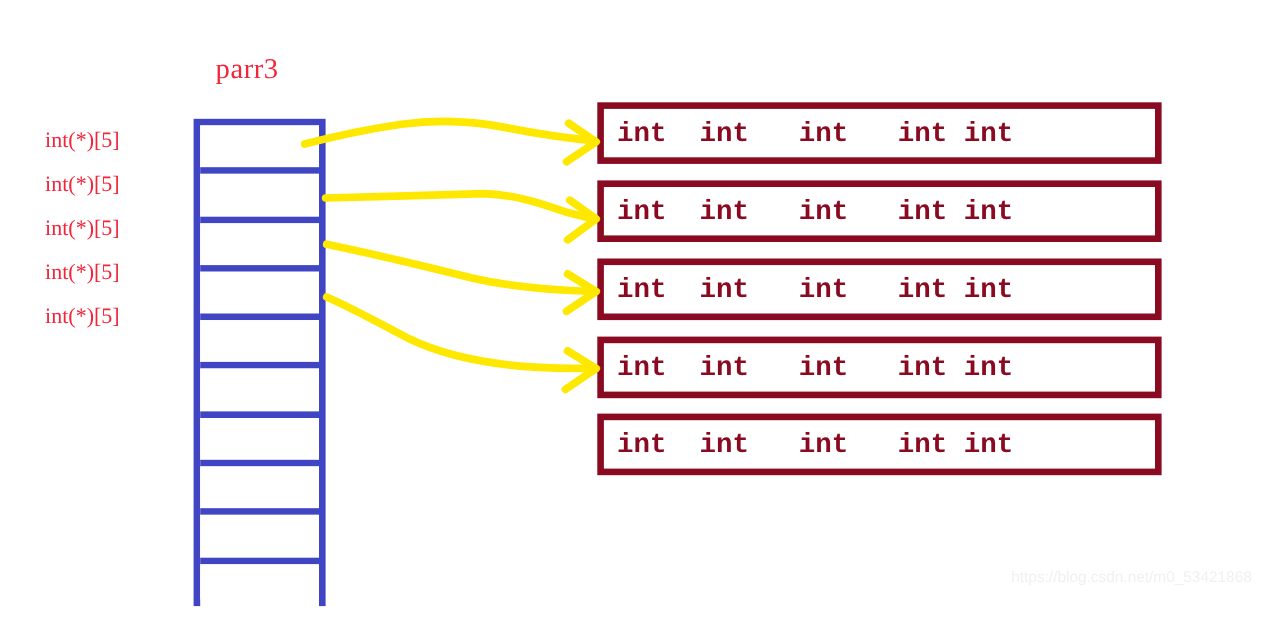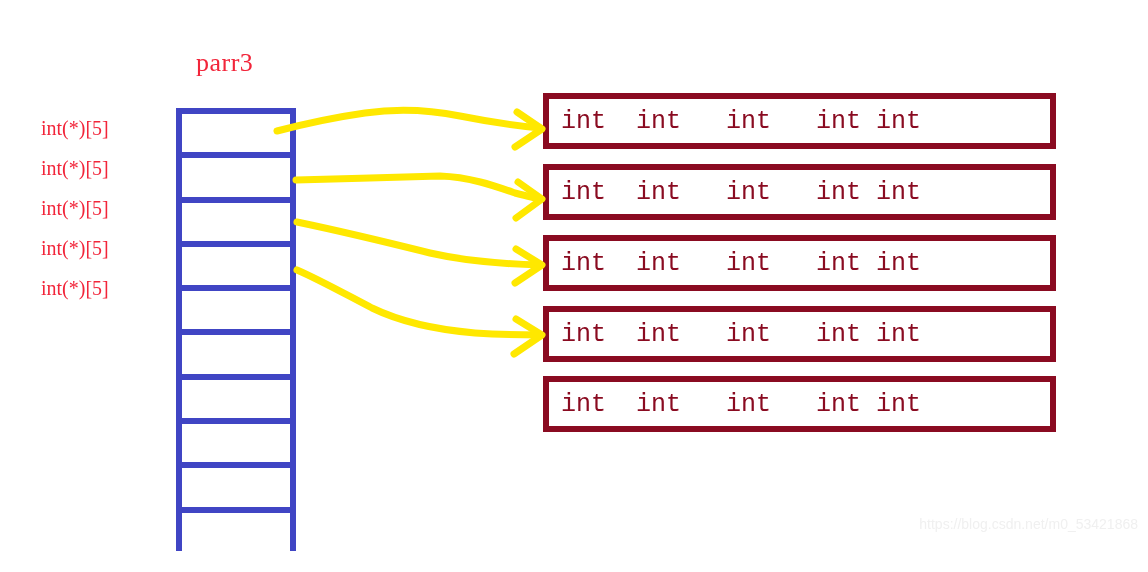--- a/index.html
+++ b/index.html
@@ -74,20 +74,21 @@
   .int-row {
     position: absolute;
     left: 543px;
     width: 513px;
     height: 56px;
     box-sizing: border-box;
     border: 6px solid #8a0b21;
     background: #ffffff;
     display: flex;
     align-items: center;
+    font-weight: bold;
   }
   .int-row-inner {
     padding-left: 12px;
     font-size: 25px;
     color: #8a0b21;
     white-space: pre;
     font-family: "Liberation Mono", "DejaVu Sans Mono", monospace;
     letter-spacing: 0px;
   }
 

